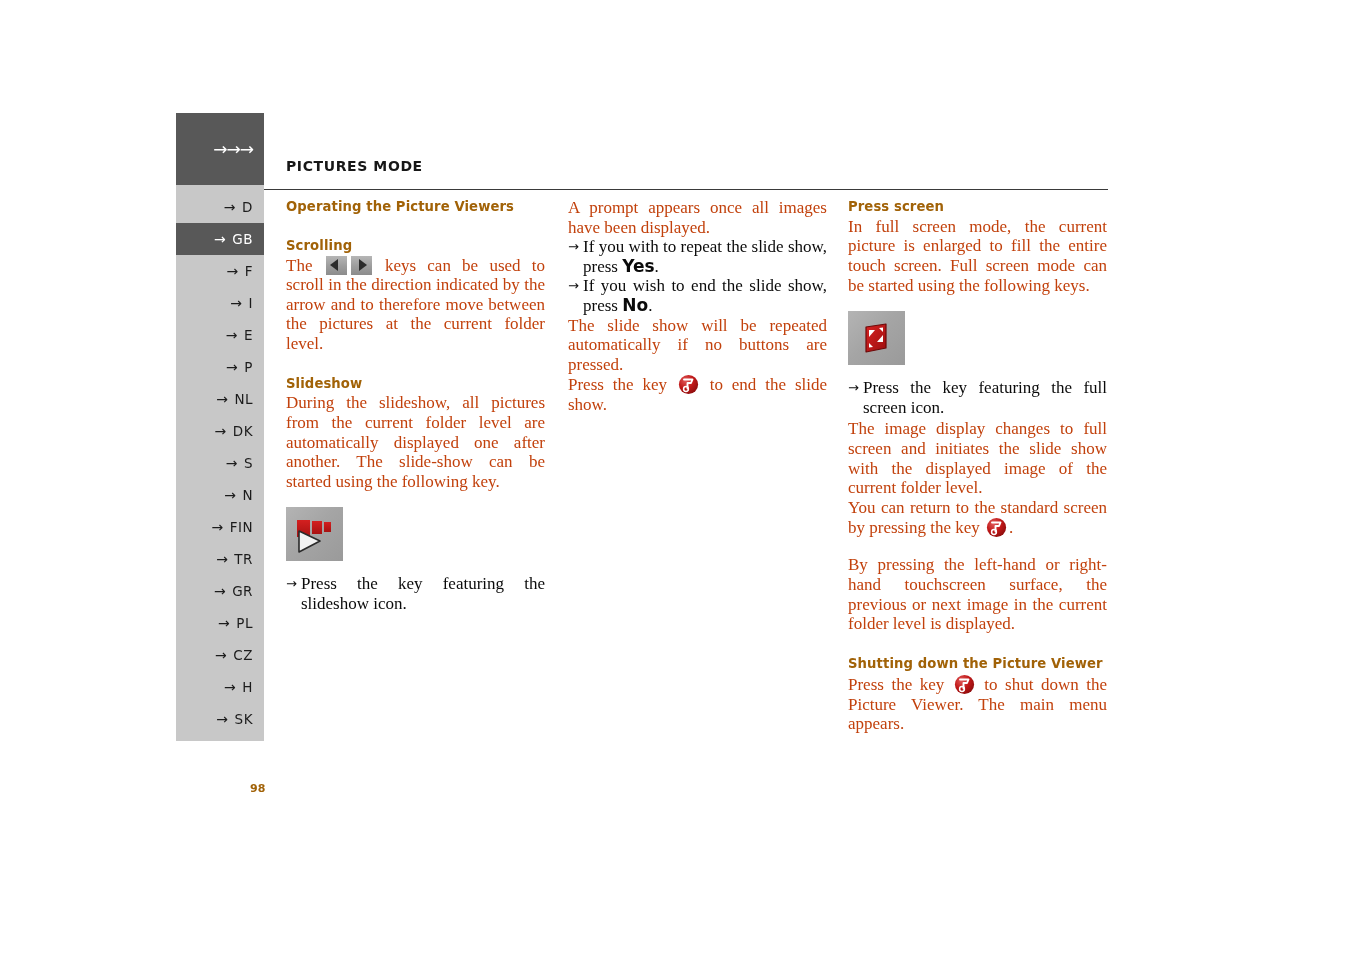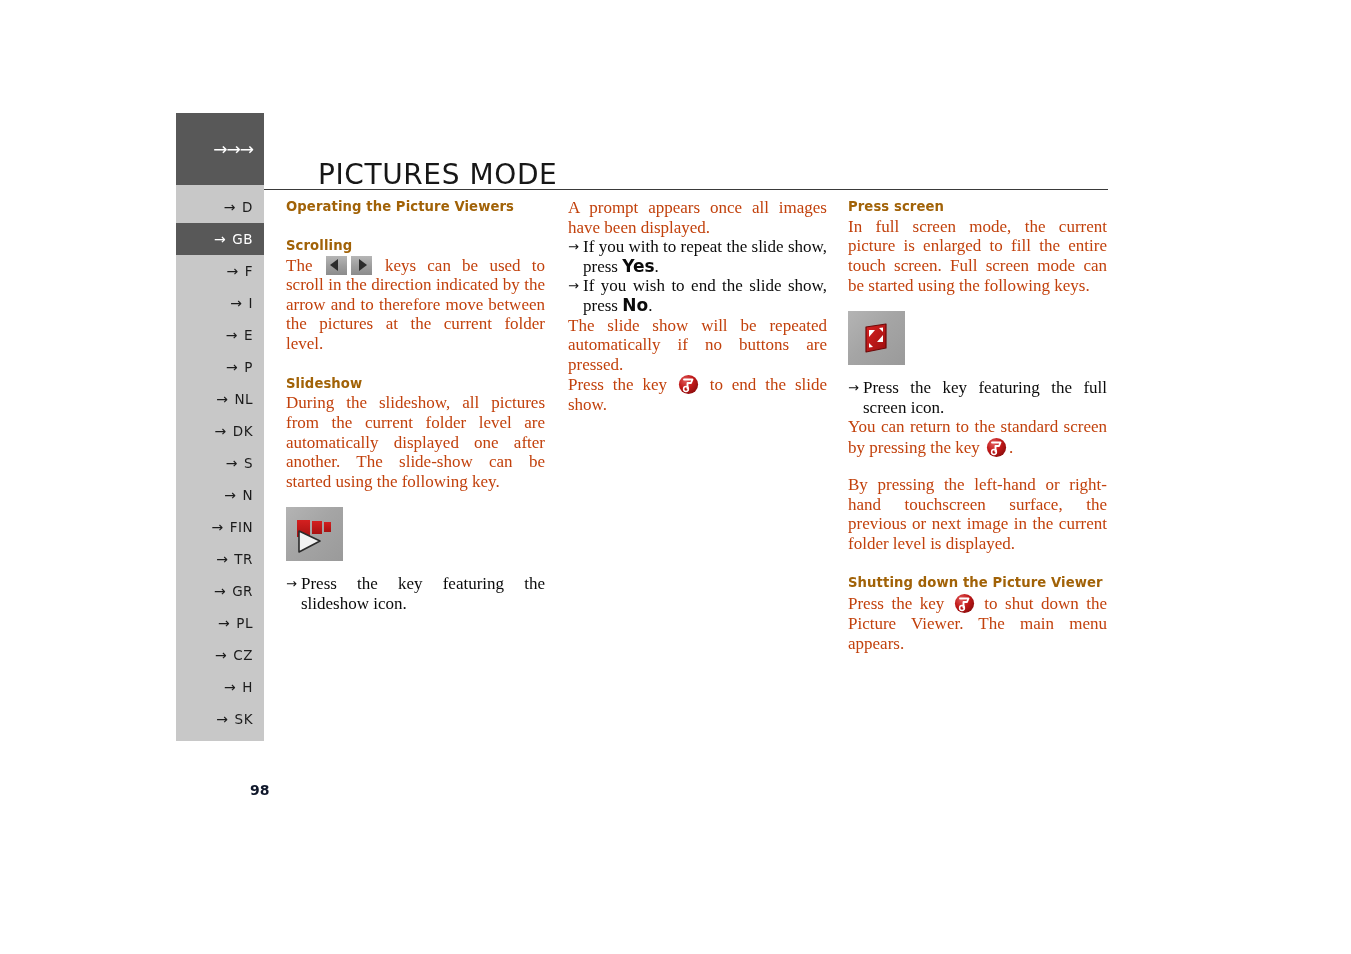--- a/index.html
+++ b/index.html
@@ -66,26 +66,25 @@
     background: #585858;
     color: #ffffff;
   }
 
   
   #page-title {
     position: absolute;
     left: 286px;
     top: 158px;
     font-family: "DejaVu Sans", sans-serif;
-    font-size: 28px;
-    font-weight: normal;
+    font-size: 14px;
+    font-weight: bold;
     letter-spacing: 0.6px;
     color: #171717;
     white-space: nowrap;
-    margin-left: 32px;
   }
   #header-rule {
     position: absolute;
     left: 264px;
     top: 189px;
     width: 844px;
     height: 1px;
     background: #3a3a3a;
   }
 
@@ -185,23 +184,23 @@
     margin-bottom: 13px;
   }
   .tile svg { position: absolute; left: 0; top: 0; }
 
   
   #page-number {
     position: absolute;
     left: 250px;
     top: 782px;
     font-family: "DejaVu Sans", sans-serif;
-    font-size: 14px;
+    font-size: 11px;
     font-weight: bold;
-    color: #0f172a;
+    color: #a16207;
   }
 </style>
 </head>
 <body>
 
 <div id="sidebar">
   <div class="side-head">
     <span class="arrows">→→→</span>
   </div>
   <div class="side-list">
@@ -354,20 +353,21 @@
       <path d="M18,16 L38,13 L38,37 L18,41 Z" fill="url(#redg2)" stroke="#6d0a0a" stroke-width="1.2" stroke-linejoin="round"></path>
       <path d="M21,19 L21,26 L27,19 Z" fill="#ffffff"></path>
       <path d="M35,31 L35,24 L29,31 Z" fill="#ffffff"></path>
       <path d="M35,16.5 L35,21 L31,17 Z" fill="#ffffff"></path>
       <path d="M21,36.5 L21,32 L25,36 Z" fill="#ffffff"></path>
     </svg>
   </div>
 
   <p class="bullet"><span class="ar">→</span><span>Press the key featuring the full screen icon.</span></p>
 
+  <p class="body gap-s">The image display changes to full screen and initiates the slide show with the displayed image of the current folder level.</p>
 
   <p class="body"><span>You can return to the standard screen by pressing the key</span>
     <span class="roundkey">
       <svg width="21" height="21" viewBox="0 0 21 21" aria-hidden="true">
         <circle cx="10.5" cy="10.5" r="9.6" fill="url(#rk1)"></circle>
         <path d="M6,5.5 L14.5,5.5 L13,9 L9.5,9 L9.5,14.5" stroke="#ffffff" stroke-width="1.9" fill="none" stroke-linecap="round" stroke-linejoin="round"></path>
         <circle cx="8" cy="15" r="2.4" fill="none" stroke="#ffffff" stroke-width="1.5"></circle>
       </svg>
     </span><span>.</span></p>
 

